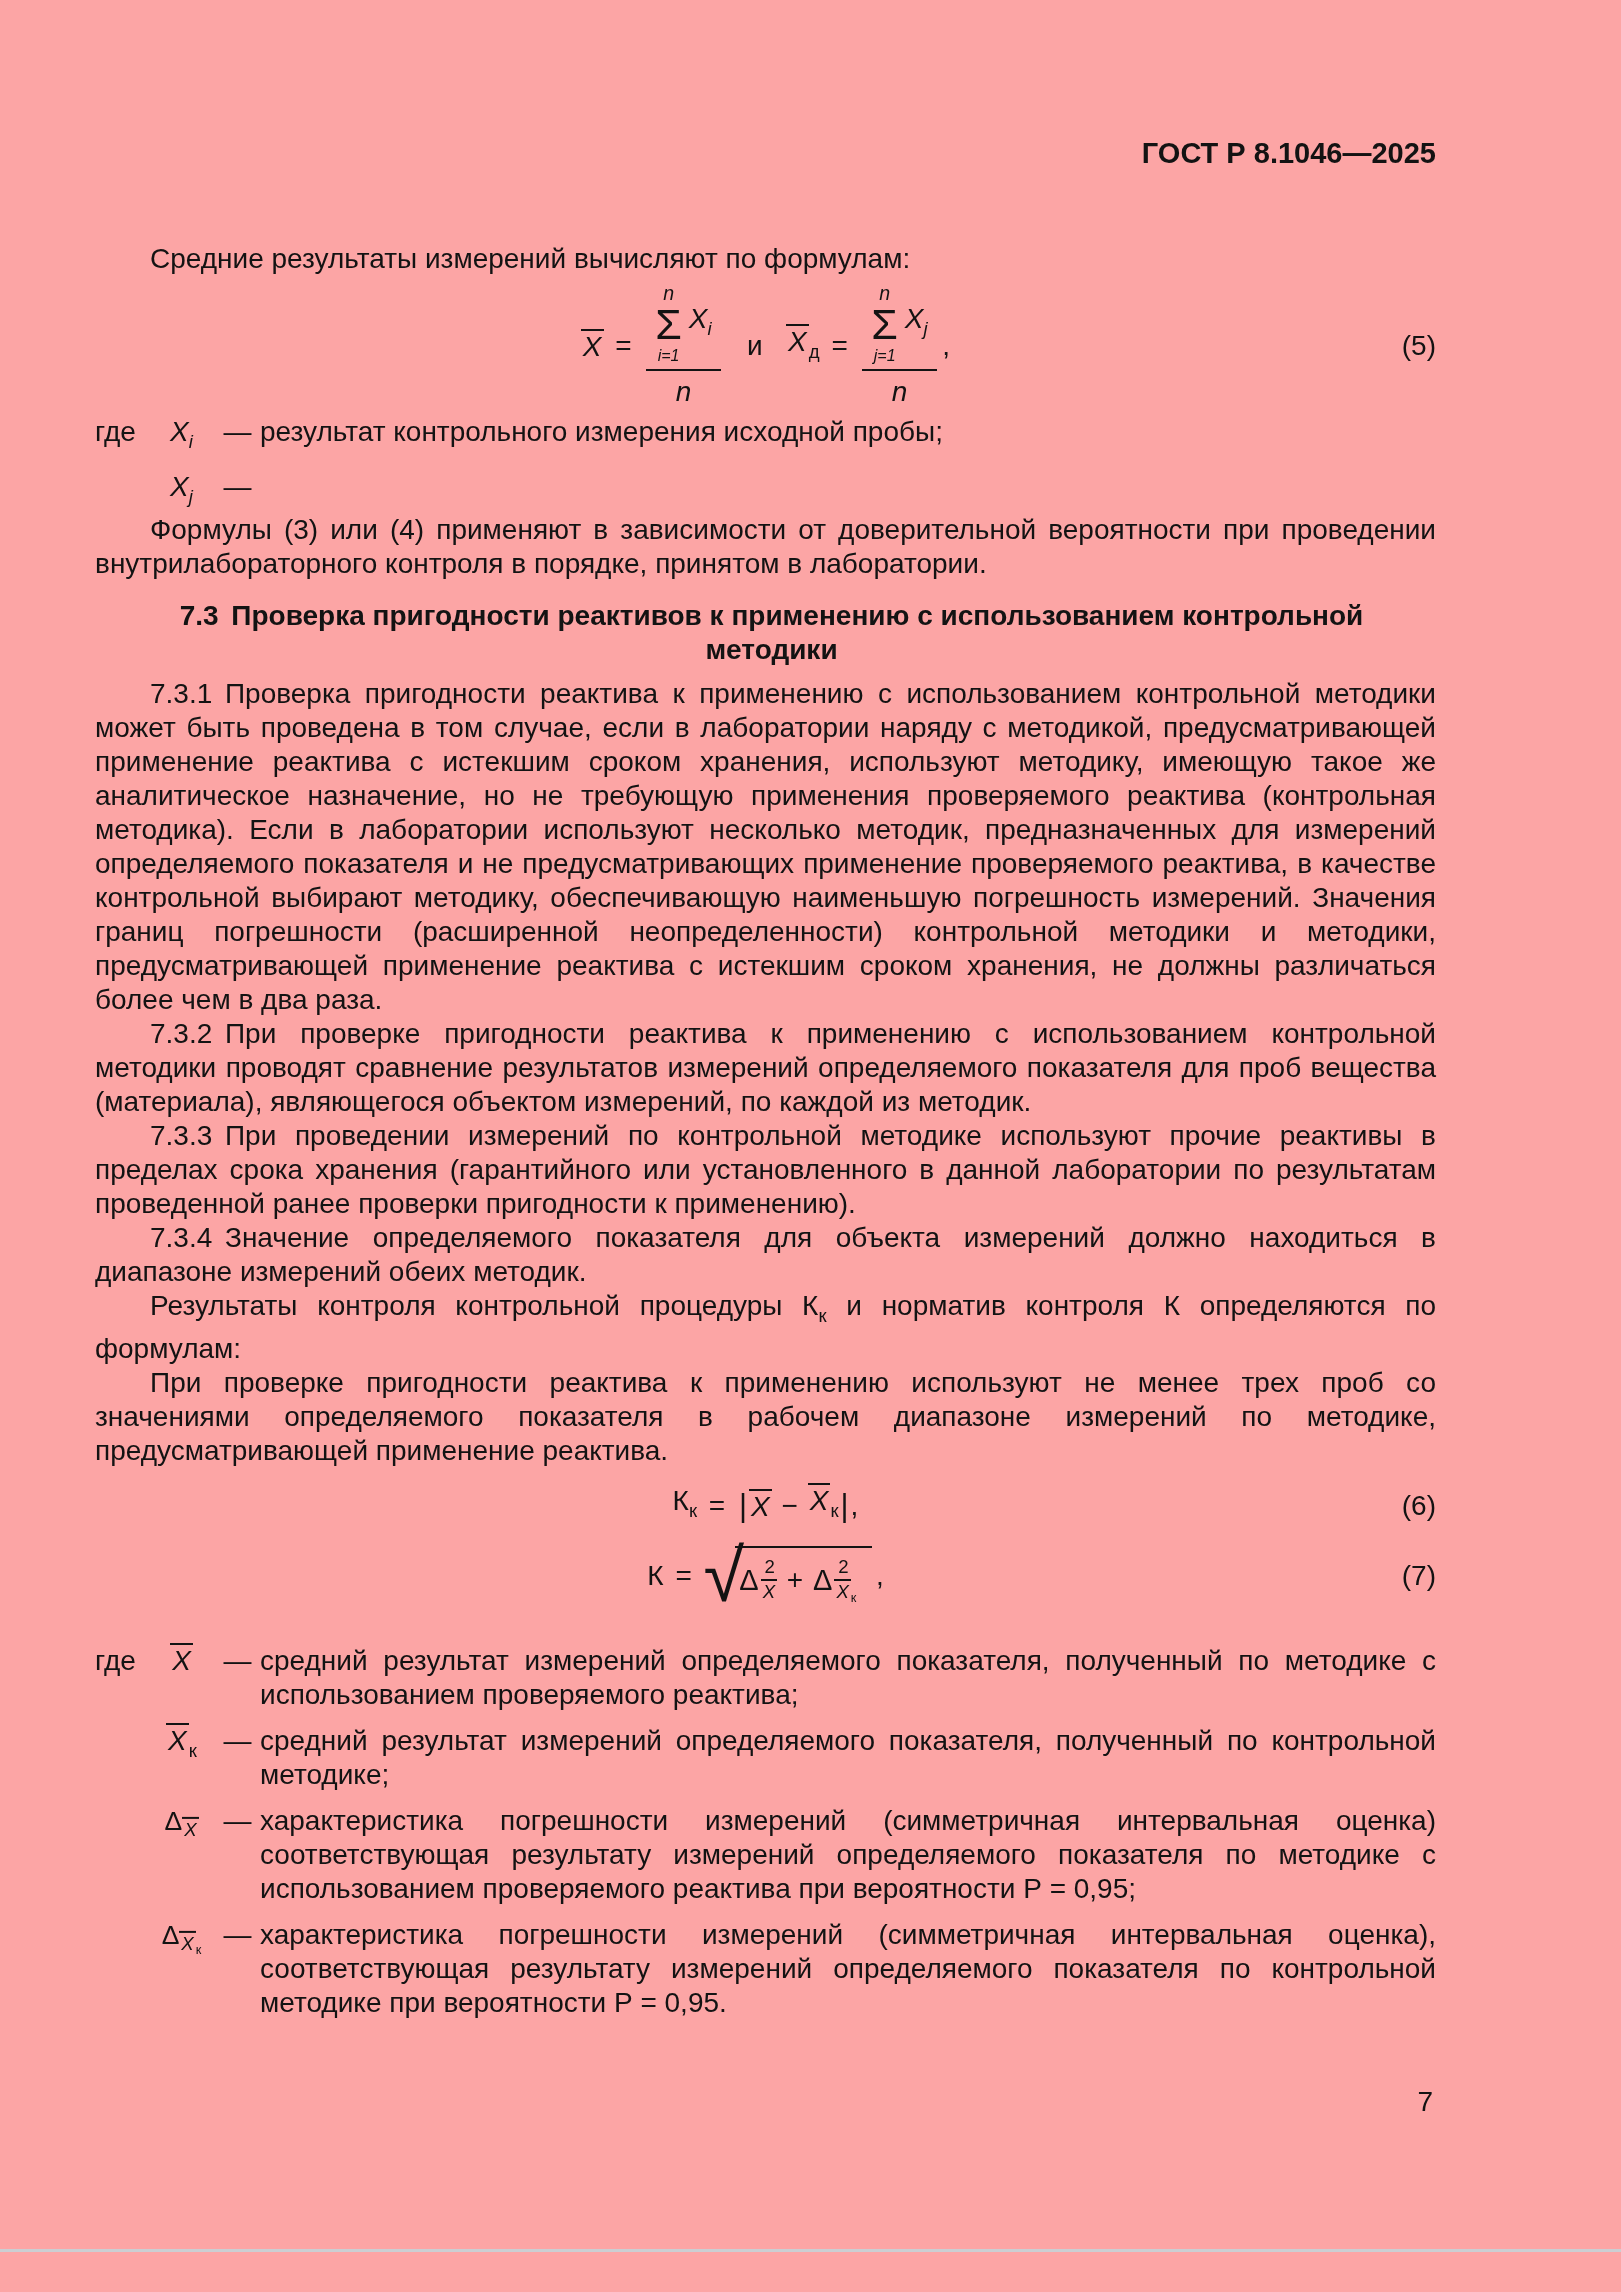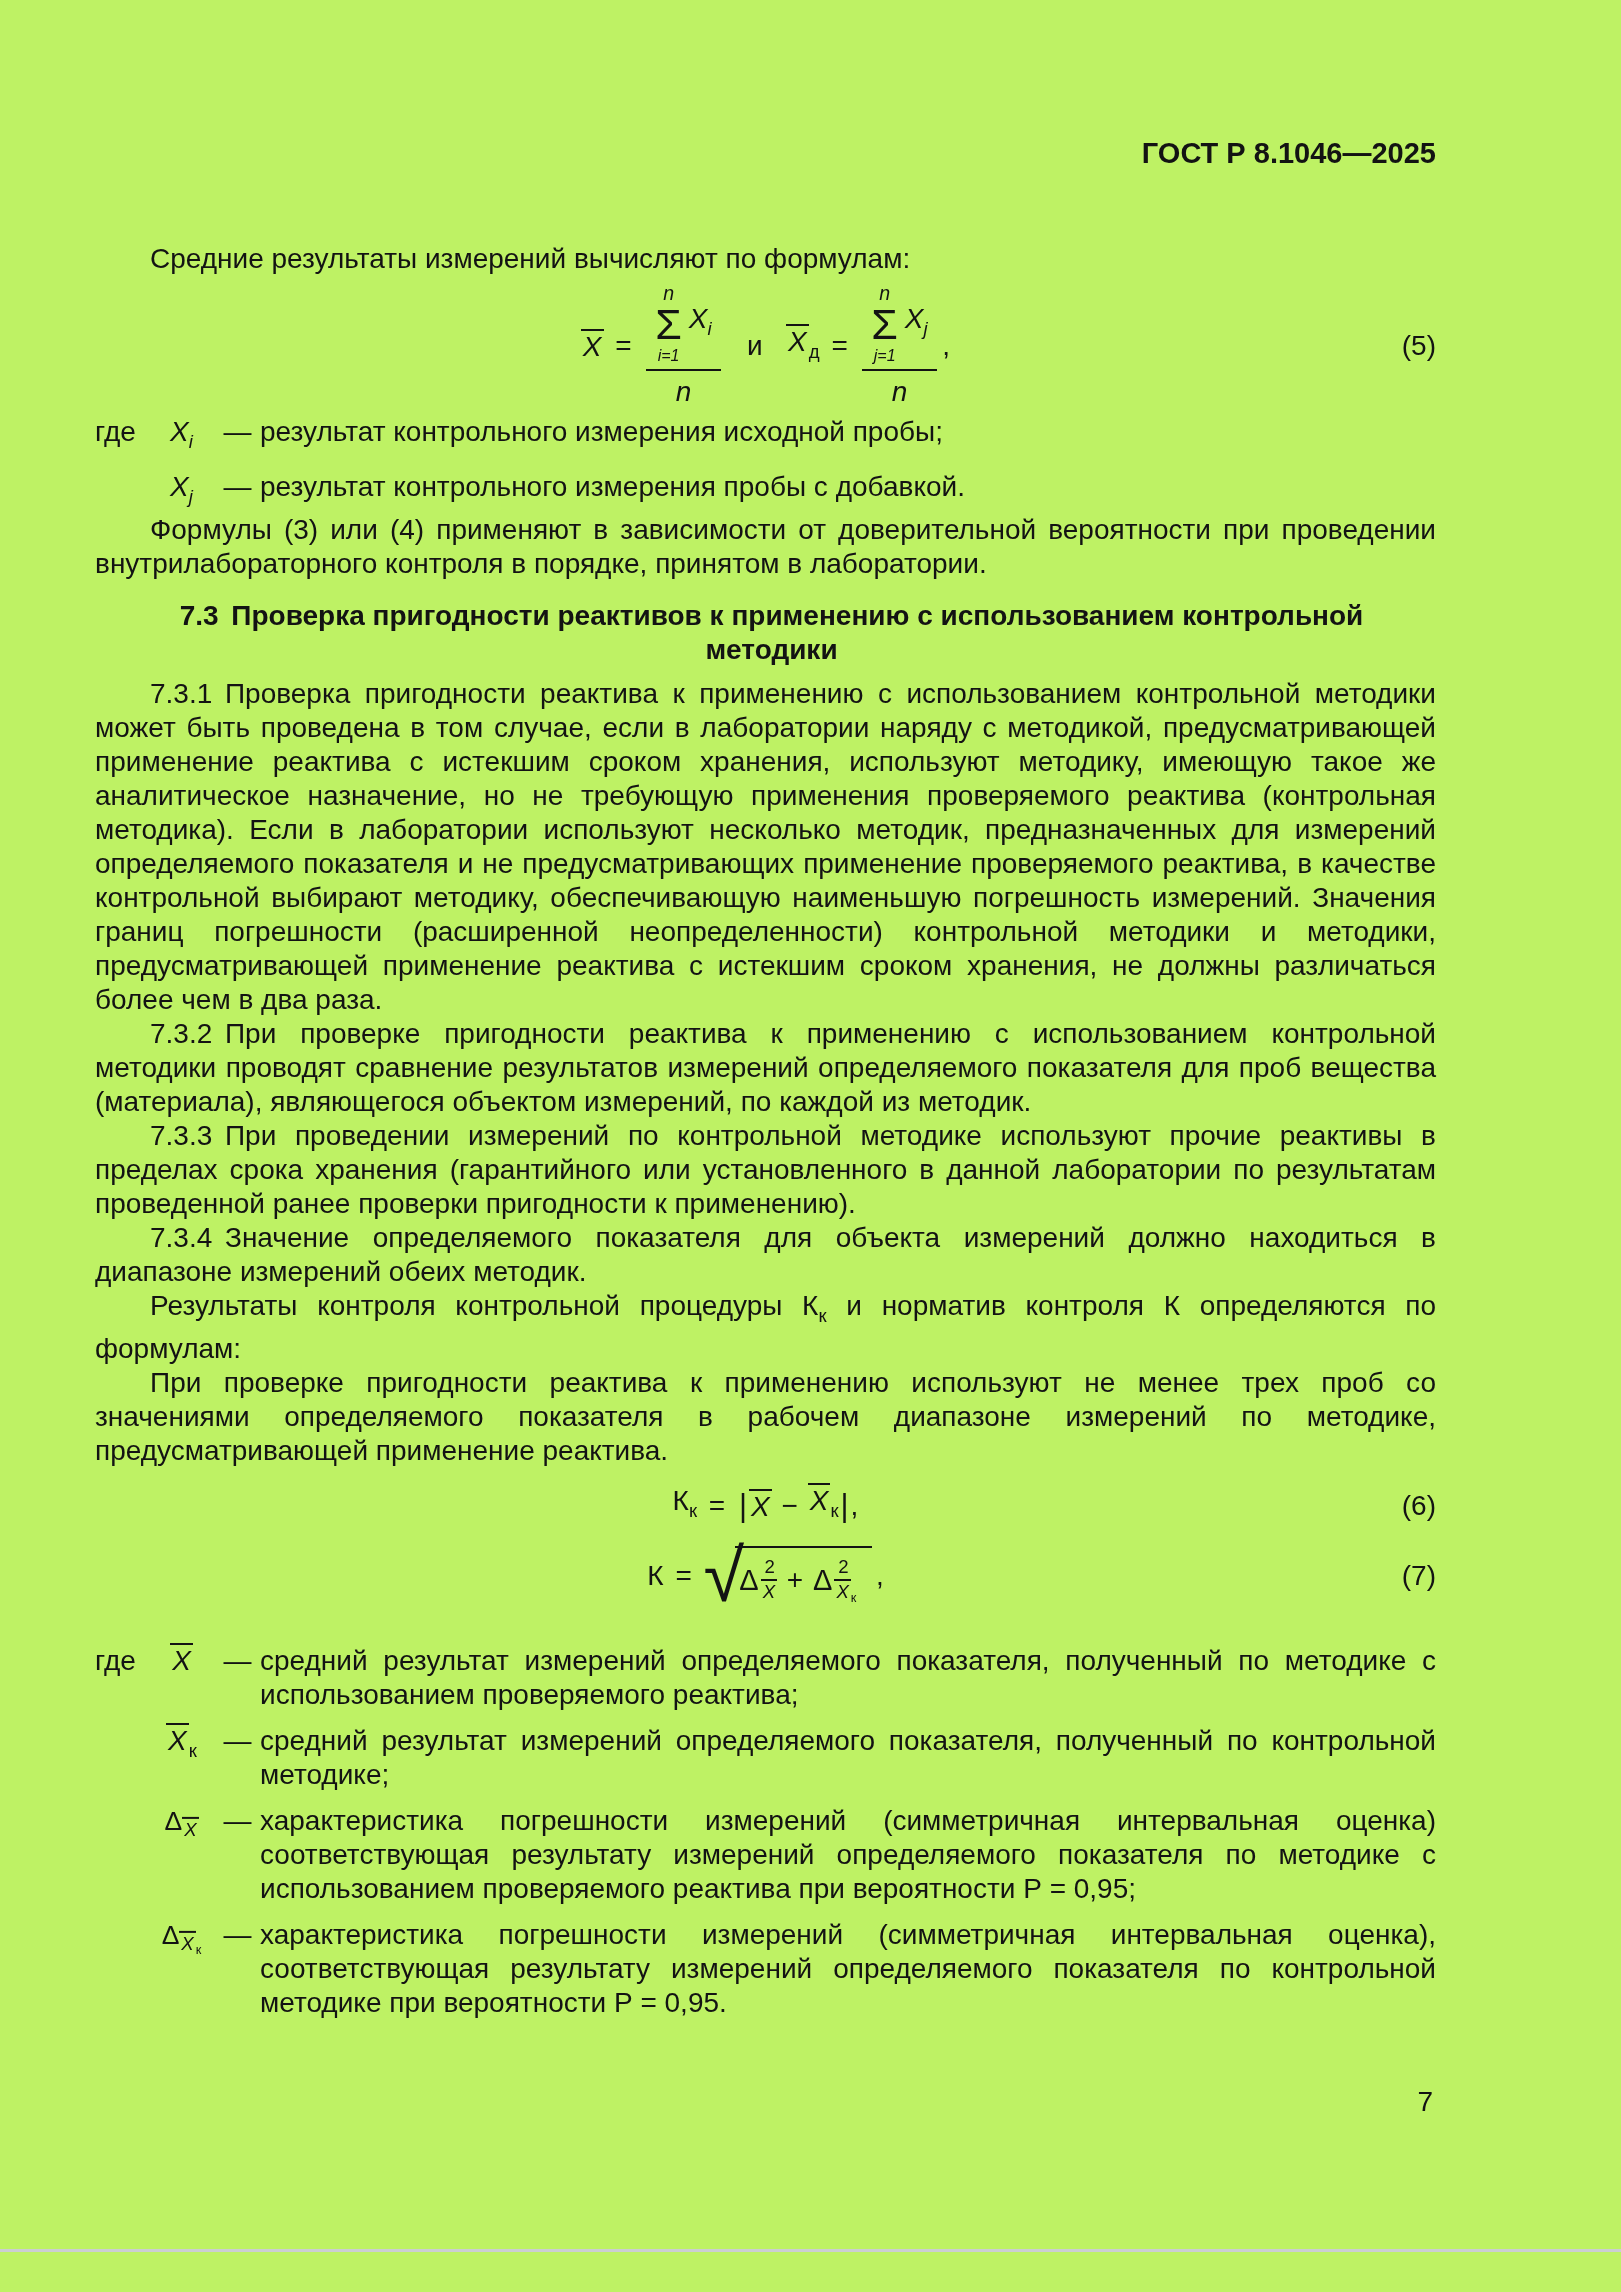--- a/index.html
+++ b/index.html
@@ -1,18 +1,18 @@
 <!DOCTYPE html>
 <html lang="ru"><head>
 <meta charset="utf-8">
 <style>
   * { margin:0; padding:0; box-sizing:border-box; }
   html,body { background:#ffffff; }
   .page {
-    position:relative; width:1621px; height:2293px; background:#bef264;
+    position:relative; width:1621px; height:2293px; background:#fca5a5;
     color:#131313; font-family:"Liberation Sans","DejaVu Sans",sans-serif;
     overflow:hidden;
   }
   .content {
     position:absolute; left:95px; top:0; width:1341px;
     font-size:28px; line-height:34px;
   }
   .pg-header { padding-top:136px; text-align:right; font-weight:700; font-size:29px; }
   .para { text-align:justify; text-indent:55px; }
   .lead-para { margin-top:72px; }
@@ -130,21 +130,20 @@
       <div class="where-row">
         <span class="w-lead">где</span>
         <span class="w-term"><i>X</i><sub><i>i</i></sub></span>
         <span class="w-dash">—</span>
         <span class="w-text">результат контрольного измерения исходной пробы;</span>
       </div>
       <div class="where-row">
         <span class="w-lead"></span>
         <span class="w-term"><i>X</i><sub><i>j</i></sub></span>
         <span class="w-dash">—</span>
-        <span class="w-text">результат контрольного измерения пробы с добавкой.</span>
       </div>
     </div>
 
 
     <p class="para">Формулы (3) или (4) применяют в зависимости от доверительной вероятности при проведении внутрилабораторного контроля в порядке, принятом в лаборатории.</p>
 
     <p class="clause-head"><span class="cnum">7.3</span><span>Проверка пригодности реактивов к применению с использованием контрольной методики</span></p>
 
     <p class="para"><span class="cnum">7.3.1</span><span>Проверка пригодности реактива к применению с использованием контрольной методики может быть проведена в том случае, если в лаборатории наряду с методикой, предусматривающей применение реактива с истекшим сроком хранения, используют методику, имеющую такое же аналитическое назначение, но не требующую применения проверяемого реактива (контрольная методика). Если в лаборатории используют несколько методик, предназначенных для измерений определяемого показателя и не предусматривающих применение проверяемого реактива, в качестве контрольной выбирают методику, обеспечивающую наименьшую погрешность измерений. Значения границ погрешности (расширенной неопределенности) контрольной методики и методики, предусматривающей применение реактива с истекшим сроком хранения, не должны различаться более чем в два раза.</span></p>
     <p class="para"><span class="cnum">7.3.2</span><span>При проверке пригодности реактива к применению с использованием контрольной методики проводят сравнение результатов измерений определяемого показателя для проб вещества (материала), являющегося объектом измерений, по каждой из методик.</span></p>

